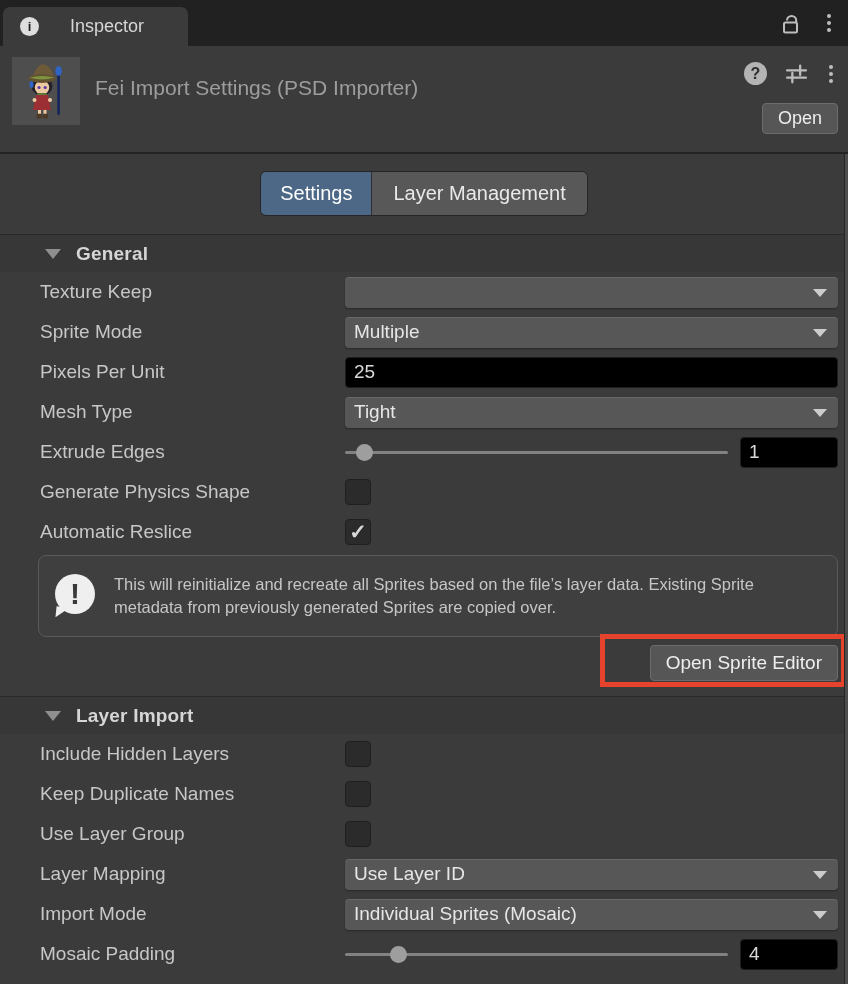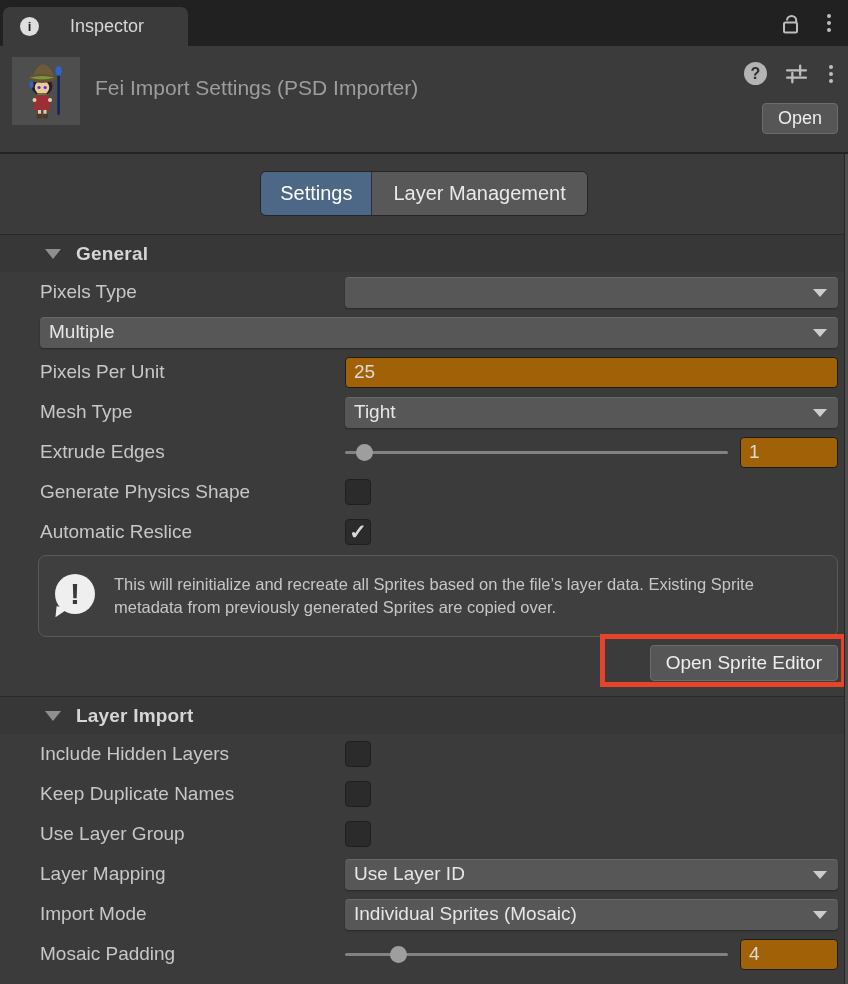--- a/index.html
+++ b/index.html
@@ -41,21 +41,21 @@
   .sec-title{font-size:19px;font-weight:bold;color:#d6d6d6;letter-spacing:.2px;}
   
   .row{height:40px;display:flex;align-items:center;padding:0 10px 0 40px;box-sizing:border-box;}
   .row-label{width:305px;flex:none;font-size:19px;color:#c7c7c7;white-space:nowrap;}
   .row-control{flex:1;display:flex;align-items:center;min-width:0;}
   .dropdown{flex:1;height:31px;background:#575757;border-radius:4px;display:flex;align-items:center;
     padding:0 32px 0 9px;position:relative;box-shadow:inset 0 1px 0 rgba(255,255,255,.10),0 1px 2px rgba(0,0,0,.35);}
   .dropdown-value{font-size:19px;color:#e6e6e6;white-space:nowrap;overflow:hidden;}
   .dd-arrow{position:absolute;right:11px;top:50%;margin-top:-3px;width:0;height:0;
     border-left:7px solid transparent;border-right:7px solid transparent;border-top:8px solid #cdcdcd;}
-  .textfield{flex:1;height:31px;background:#a16207;border:1px solid #1d1d1d;border-radius:4px;color:#dadada;
+  .textfield{flex:1;height:31px;background:#000000;border:1px solid #1d1d1d;border-radius:4px;color:#dadada;
     font-size:19px;padding:0 8px;box-sizing:border-box;font-family:inherit;outline:none;min-width:0;}
   .num-field{flex:none;width:98px;}
   .checkbox{width:26px;height:26px;background:#2b2b2b;border:1px solid #1f1f1f;border-radius:4px;
     display:flex;align-items:center;justify-content:center;box-sizing:border-box;}
   .checkmark{display:none;color:#d9d9d9;font-size:21px;font-weight:bold;line-height:1;margin-top:-2px;}
   .checkbox.checked .checkmark{display:block;}
   .slider{flex:1;height:31px;position:relative;margin-right:12px;}
   .slider-track{position:absolute;left:0;right:0;top:50%;height:3px;margin-top:-1.5px;background:#828282;border-radius:2px;}
   .slider-knob{position:absolute;top:50%;left:0;width:17px;height:17px;margin:-8.5px 0 0 -8.5px;border-radius:50%;background:#9e9e9e;}
   
@@ -152,29 +152,30 @@
     <div class="mode-tab">Layer Management</div>
   </div>
 </div>
 
 <div class="sec-header">
   <span class="tri-down"></span>
   <span class="sec-title">General</span>
 </div>
 
 <div class="row">
-  <span class="row-label">Pixels Type</span>
-  <div class="row-control">
-    <div class="dropdown">
-      <span class="dd-arrow"></span>
-    </div>
-  </div>
-</div>
-
-<div class="row">
+  <span class="row-label">Texture Keep</span>
+  <div class="row-control">
+    <div class="dropdown">
+      <span class="dd-arrow"></span>
+    </div>
+  </div>
+</div>
+
+<div class="row">
+  <span class="row-label">Sprite Mode</span>
   <div class="row-control">
     <div class="dropdown">
       <span class="dropdown-value">Multiple</span>
       <span class="dd-arrow"></span>
     </div>
   </div>
 </div>
 
 <div class="row">
   <span class="row-label">Pixels Per Unit</span>

